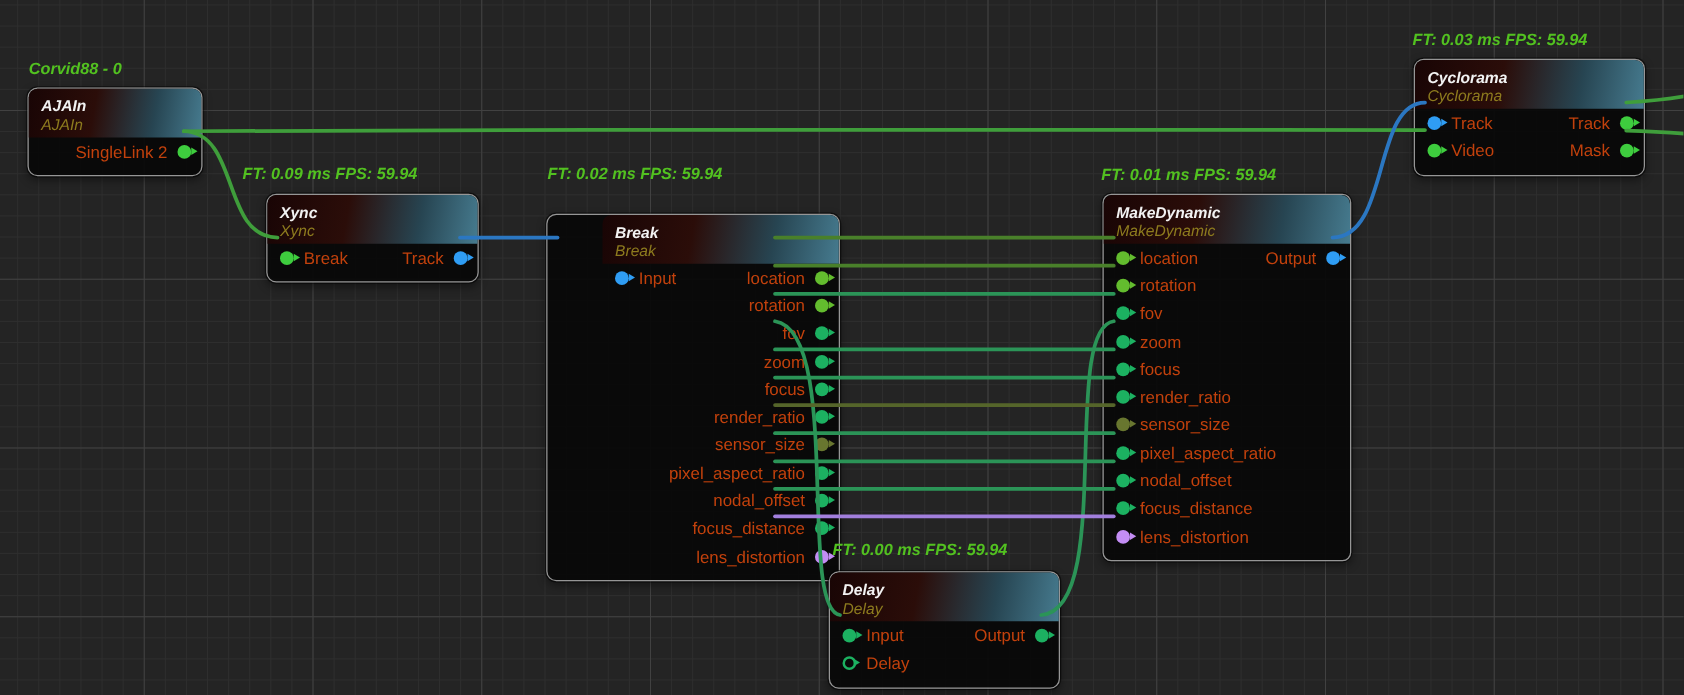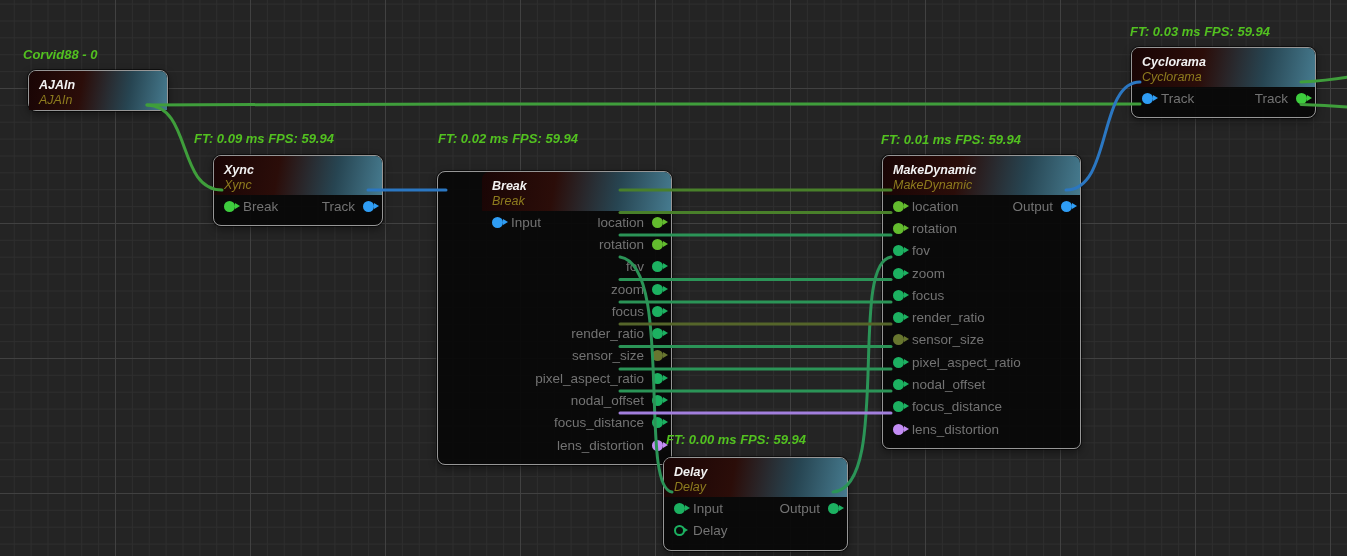--- a/index.html
+++ b/index.html
@@ -26,21 +26,21 @@
     margin-top:15px;
   }
   .node-header{
     padding:7px 10px 2px;border-radius:7px 7px 0 0;
     background:linear-gradient(100deg,#190505 0%,#2b0d09 38%,#274552 72%,#467b8f 100%);
   }
   .node-title{font-size:12.5px;line-height:15px;font-style:italic;font-weight:700;color:#f2f2f2;}
   .node-subtitle{font-size:12.5px;line-height:15px;font-style:italic;color:var(--subtitle-olive);}
   .node-body{padding:0 0 8px;}
   .row{height:22.3px;display:flex;align-items:center;justify-content:space-between;
-       padding:0 8px 0 10px;font-size:13.5px;color:#737373;}
+       padding:0 8px 0 10px;font-size:13.5px;color:#c2410c;}
   .row.out-only{justify-content:flex-end;}
   .pg{display:flex;align-items:center;gap:8px;}
 
   .port{width:11px;height:11px;border-radius:50%;background:var(--pc);position:relative;flex:none;}
   .port::after{content:"";position:absolute;left:100%;top:50%;margin-top:-3.5px;
                border:3.5px solid transparent;border-left:5px solid var(--pc);}
   .port.hollow{background:transparent;border:2px solid var(--pc);width:7px;height:7px;}
   .p-bright{--pc:var(--port-bright);}
   .p-lime{--pc:var(--port-lime);}
   .p-emerald{--pc:var(--port-emerald);}
@@ -77,25 +77,33 @@
     <path d="M1301,104.5 C1320,105 1336,106 1348,107" style="stroke:var(--wire-green)"></path>
   </svg>
 
   <div class="flabel" style="left:23px;top:35px;">Corvid88 - 0</div>
   <div class="flabel" style="left:194px;top:119px;">FT: 0.09 ms FPS: 59.94</div>
   <div class="flabel" style="left:438px;top:119px;">FT: 0.02 ms FPS: 59.94</div>
   <div class="flabel" style="left:881px;top:120px;">FT: 0.01 ms FPS: 59.94</div>
   <div class="flabel" style="left:1130px;top:12px;">FT: 0.03 ms FPS: 59.94</div>
   <div class="flabel" style="left:666px;top:420px;">FT: 0.00 ms FPS: 59.94</div>
 
-  <div class="node" style="left:28px;top:55px;width:138px;">
+  <div class="node" style="left:22px;top:55px;width:138px;">
     <div class="node-header">
       <div class="node-title">AJAIn</div>
       <div class="node-subtitle">AJAIn</div>
     </div>
+    <div class="node-body">
+      <div class="row out-only">
+        <span class="pg">
+          <span class="plabel">SingleLink 2</span>
+          <span class="port p-bright"></span>
+        </span>
+      </div>
+    </div>
   </div>
 
   <div class="node" style="left:213px;top:140px;width:168px;">
     <div class="node-header">
       <div class="node-title">Xync</div>
       <div class="node-subtitle">Xync</div>
     </div>
     <div class="node-body">
       <div class="row">
         <span class="pg">
@@ -277,20 +285,30 @@
       <div class="row">
         <span class="pg">
           <span class="port p-blue"></span>
           <span class="plabel">Track</span>
         </span>
         <span class="pg">
           <span class="plabel">Track</span>
           <span class="port p-bright"></span>
         </span>
       </div>
+      <div class="row">
+        <span class="pg">
+          <span class="port p-bright"></span>
+          <span class="plabel">Video</span>
+        </span>
+        <span class="pg">
+          <span class="plabel">Mask</span>
+          <span class="port p-bright"></span>
+        </span>
+      </div>
     </div>
   </div>
 
   <div class="node" style="left:663px;top:442px;width:183px;">
     <div class="node-header">
       <div class="node-title">Delay</div>
       <div class="node-subtitle">Delay</div>
     </div>
     <div class="node-body">
       <div class="row">

